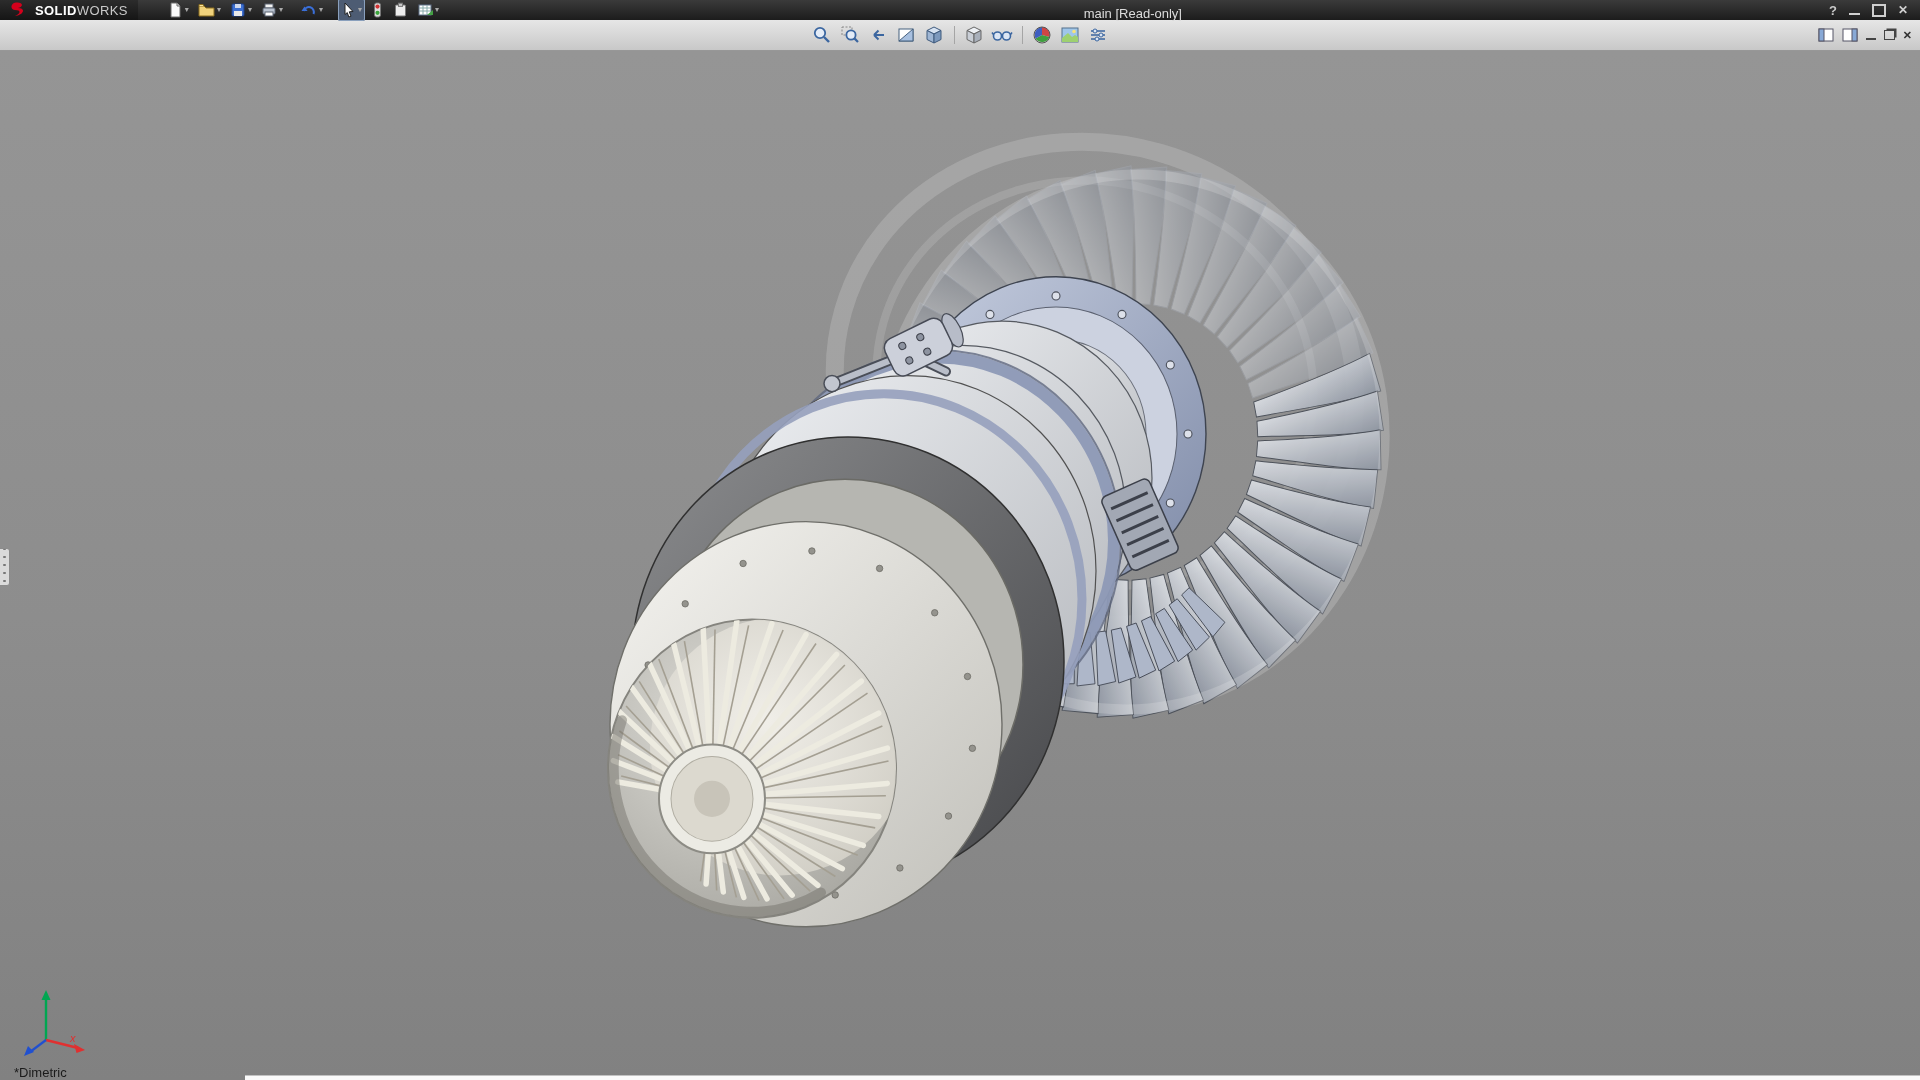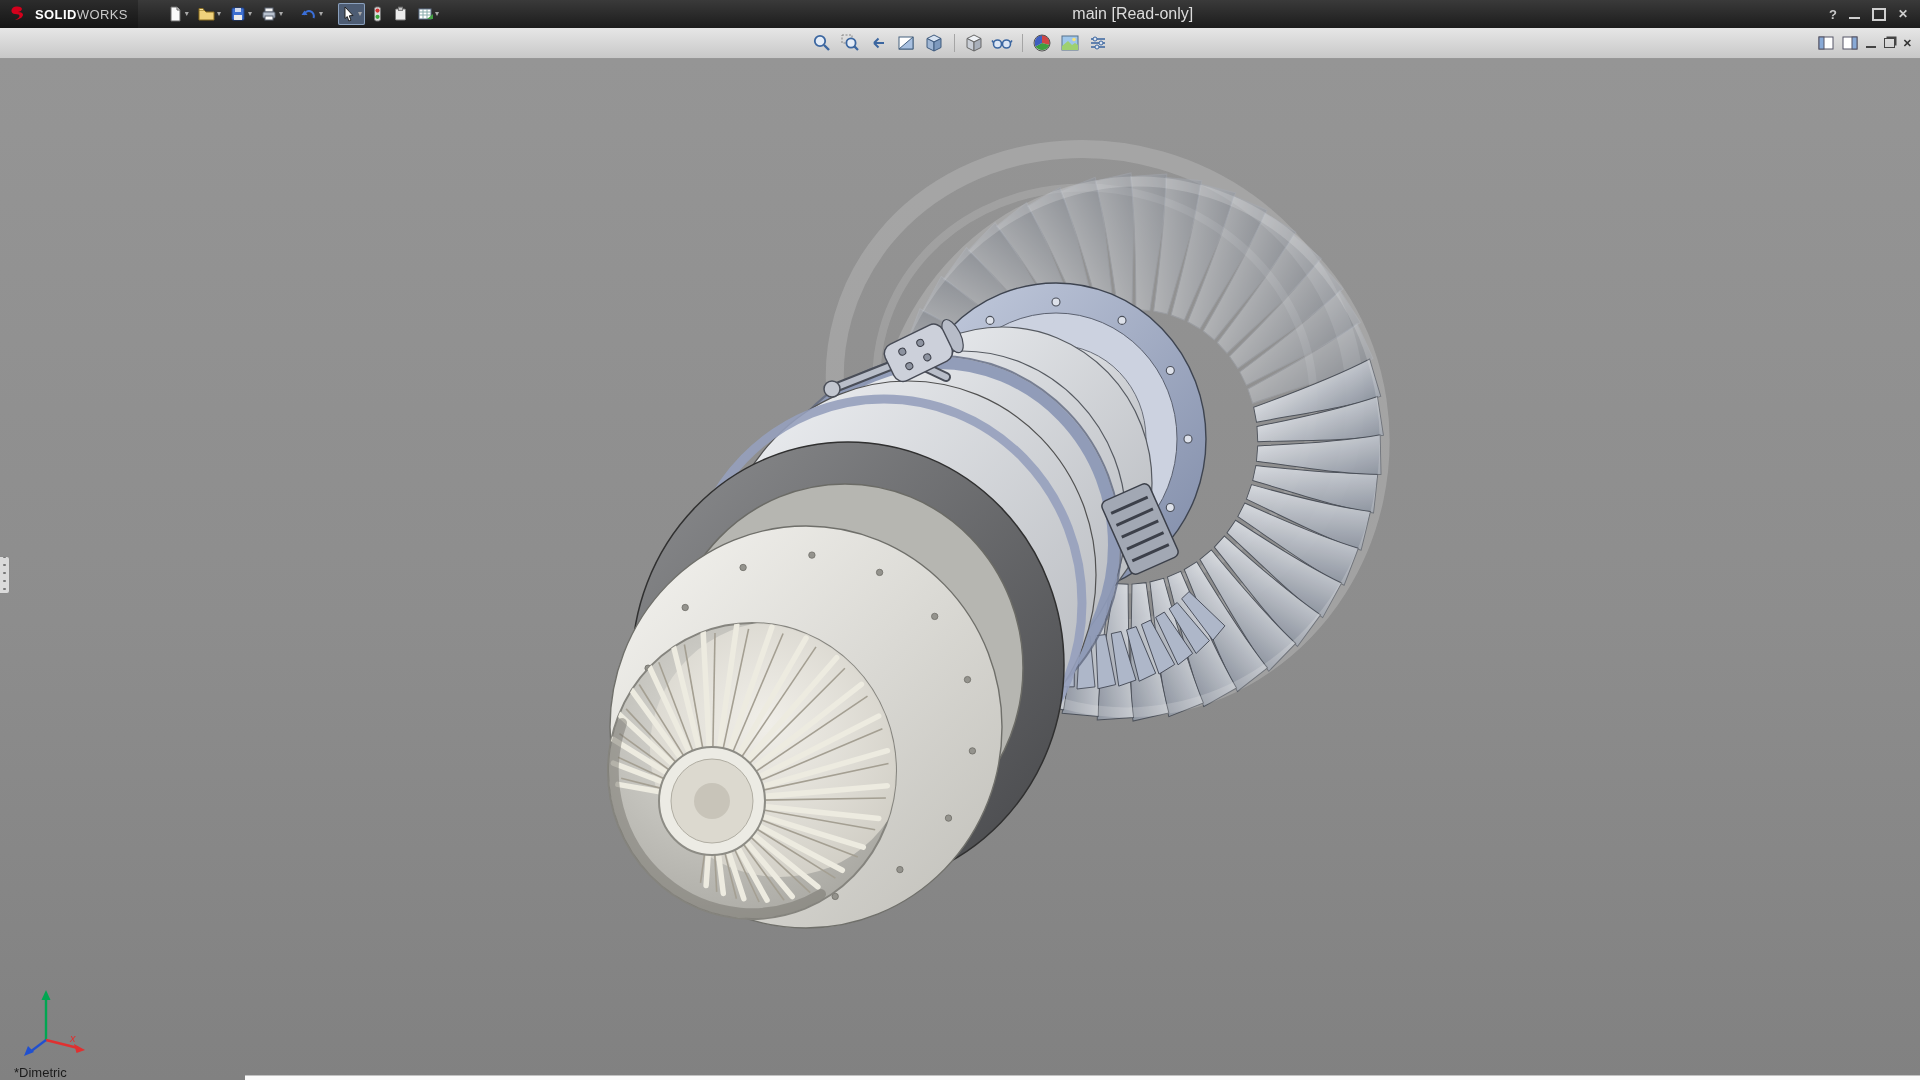--- a/index.html
+++ b/index.html
@@ -1,29 +1,29 @@
 <!DOCTYPE html>
 <html><head>
 <meta charset="utf-8">
 <style>
   html,body{margin:0;padding:0;background:#000;}
   body{width:1920px;height:1080px;overflow:hidden;font-family:"Liberation Sans",sans-serif;position:relative;}
   .app{position:absolute;inset:0;display:flex;flex-direction:column;}
 
   
-  .titlebar{height:28px;background:linear-gradient(#3a3a3a,#1c1c1c);display:flex;align-items:center;position:relative;color:#e8e8e8;flex:0 0 auto;}
+  .titlebar{height:20px;background:linear-gradient(#3a3a3a,#1c1c1c);display:flex;align-items:center;position:relative;color:#e8e8e8;flex:0 0 auto;}
   .brand{display:flex;align-items:center;gap:5px;padding:0 10px;height:100%;background:linear-gradient(#2c2c2c,#151515);z-index:2;}
   .brand .b1{font-weight:bold;font-size:13px;letter-spacing:.4px;color:#fff;}
   .brand .b2{font-weight:normal;font-size:13px;letter-spacing:.4px;color:#c9c9c9;}
   .tb{display:flex;align-items:center;gap:3px;margin-left:26px;z-index:2;}
   .tbtn{display:flex;align-items:center;height:22px;padding:0 3px;border-radius:2px;cursor:default;}
   .tbtn.pressed{background:#4d5c73;box-shadow:inset 0 0 0 1px #8aa0bd;}
   .caret{font-size:8px;color:#a9a9a9;margin-left:2px;line-height:1;}
   .tbsep{width:6px;}
-  .doc-title{position:absolute;left:59%;top:0;transform:translateX(-50%);line-height:28px;font-size:16px;color:#dcdcdc;z-index:1;white-space:nowrap;}
+  .doc-title{position:absolute;left:59%;top:0;transform:translateX(-50%);line-height:28px;font-size:13px;color:#dcdcdc;z-index:1;white-space:nowrap;}
   .winbtns{margin-left:auto;display:flex;align-items:center;gap:12px;padding-right:12px;z-index:2;}
   .help{font-size:13px;color:#c9c9c9;font-weight:bold;}
   .wmin{width:11px;height:2px;background:#cfcfcf;margin-top:8px;}
   .wmax{width:10px;height:9px;border:2px solid #cfcfcf;}
   .wclose{font-size:12px;color:#cfcfcf;font-weight:bold;}
 
   
   .viewbar{height:30px;background:linear-gradient(#e6e6e6,#c8c8c8);border-bottom:1px solid #979797;position:relative;display:flex;align-items:center;justify-content:center;flex:0 0 auto;}
   .hud{display:flex;align-items:center;gap:3px;}
   .vbtn{width:25px;height:24px;display:flex;align-items:center;justify-content:center;border-radius:3px;}

